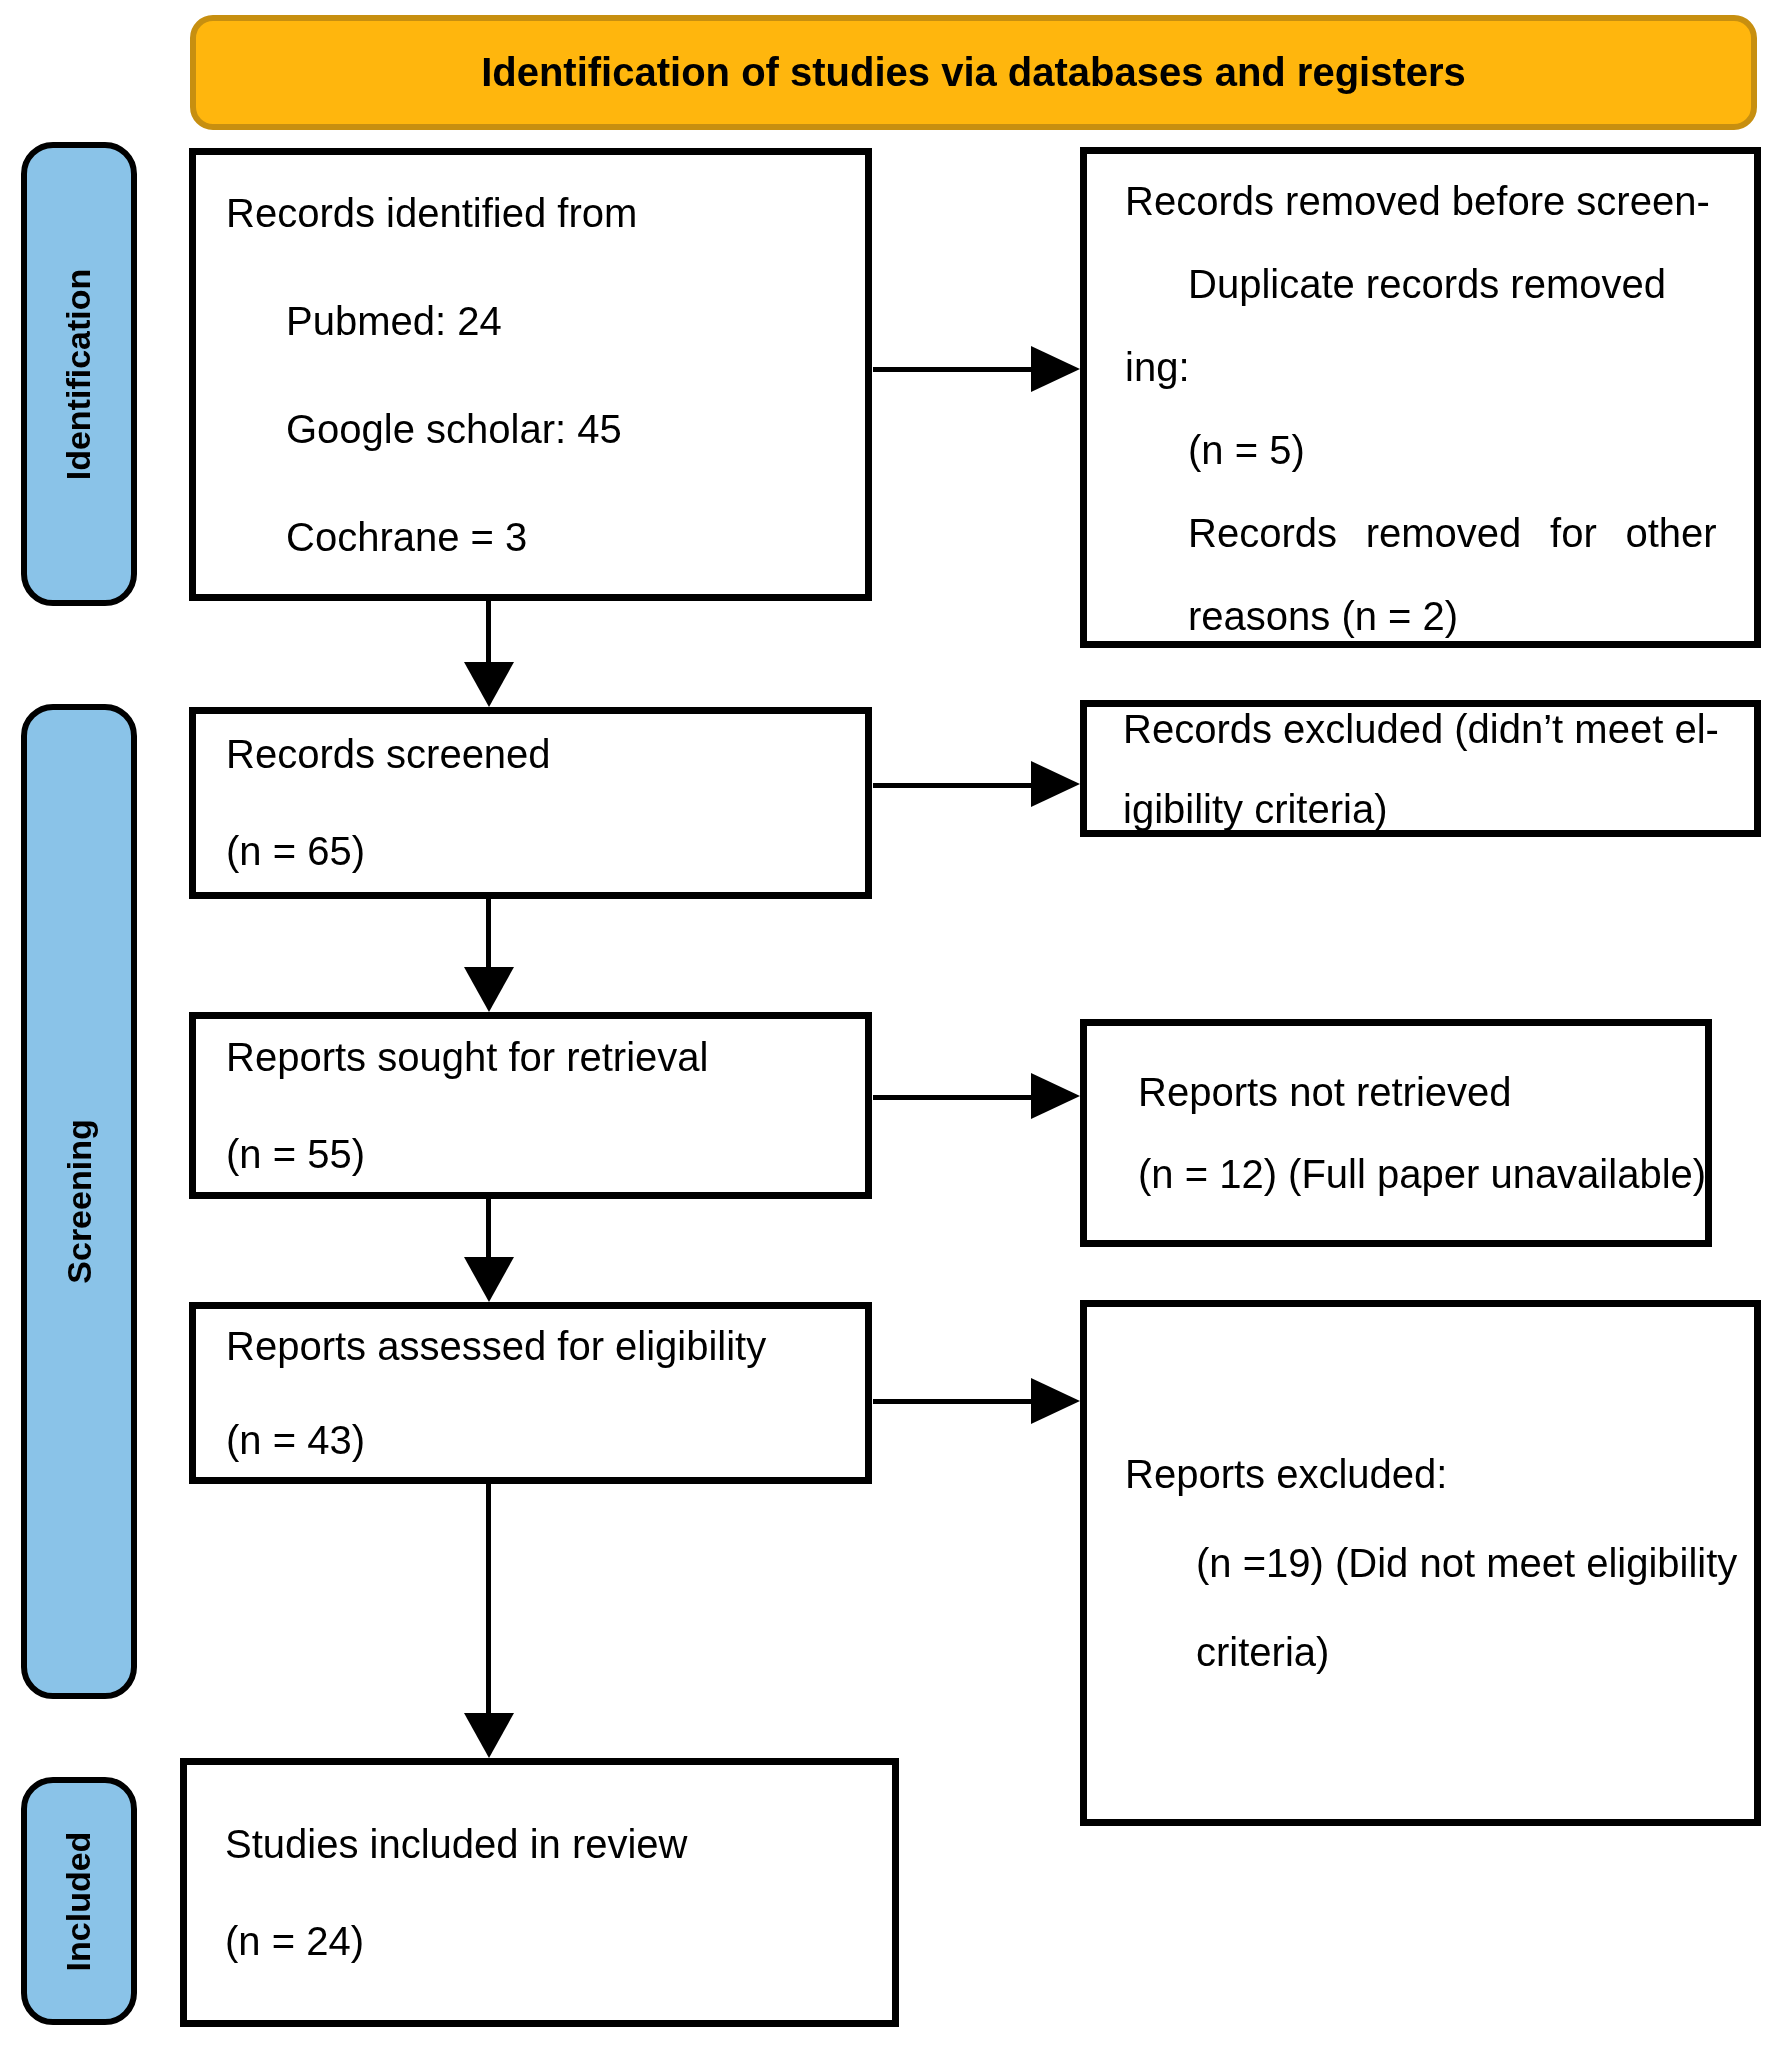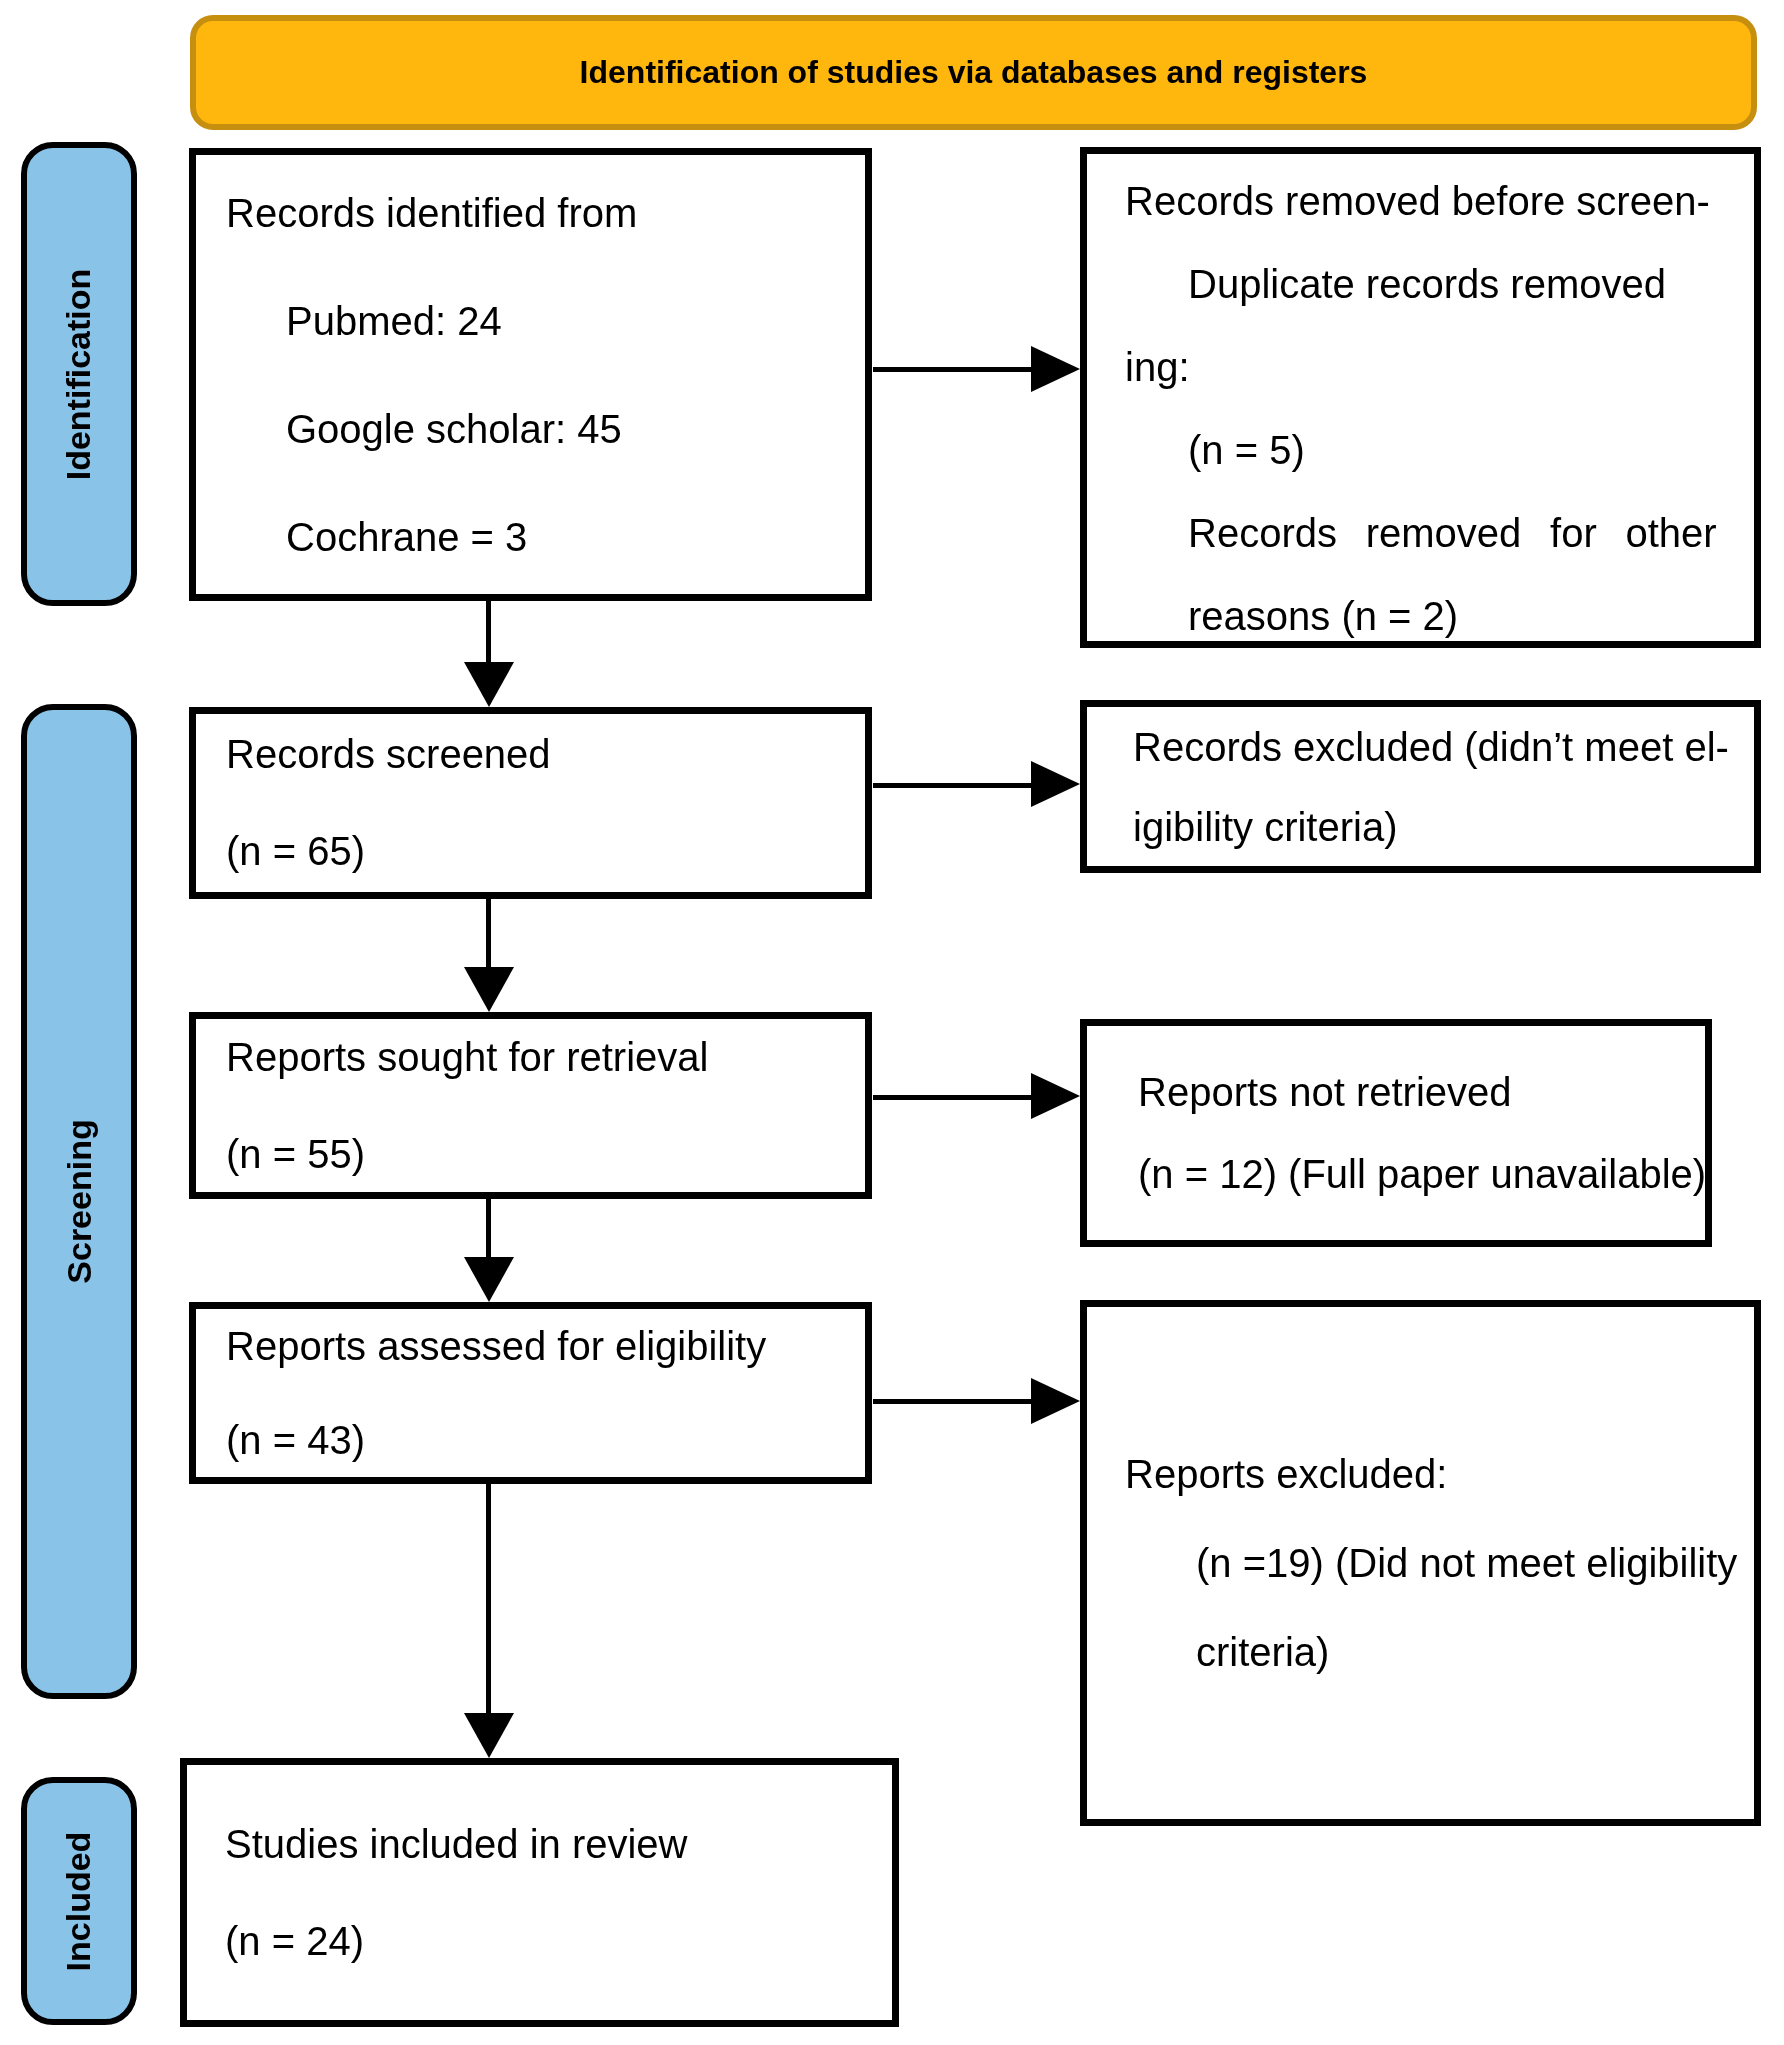--- a/index.html
+++ b/index.html
@@ -20,21 +20,21 @@
   }
   .abs { position: absolute; }
 
   
   .banner {
     left: 190px; top: 15.4px; width: 1567px; height: 115px;
     background: var(--banner-fill);
     border: 6px solid var(--banner-border);
     border-radius: 23px;
     display: flex; align-items: center; justify-content: center;
-    font-size: 32px; font-weight: bold;
+    font-size: 40px; font-weight: bold;
   }
 
   
   .stage {
     left: 21px; width: 116px;
     background: var(--sidebar-fill);
     border: 6.6px solid #000;
     border-radius: 32px;
     display: flex; align-items: center; justify-content: center;
     overflow: hidden;
@@ -57,21 +57,21 @@
     line-height: 102px;
   }
   .node .tline { white-space: nowrap; }
   .box-identified        { left: 189px;  top: 148px;  width: 683px; height: 453px; padding-left: 30px; line-height: 108px; }
   .box-screened          { left: 189px;  top: 707px; width: 683px; height: 192px; padding-left: 30px; line-height: 97px; }
   .box-sought            { left: 189px;  top: 1012px; width: 683px; height: 187px; padding-left: 30px; line-height: 97px; }
   .box-assessed          { left: 189px;  top: 1302px; width: 683px; height: 182px; padding-left: 30px; line-height: 94px; }
   .box-included-review   { left: 180px;  top: 1758px; width: 719px; height: 269px; padding-left: 38px; line-height: 97px; }
 
   .box-removed           { left: 1080px; top: 147px;  width: 681px; height: 501px; padding: 5.5px 33px 0 38px; justify-content: flex-start; line-height: 83px; }
-  .box-excl-screening    { left: 1080px; top: 700px; width: 681px; height: 173px; padding-left: 46px; line-height: 80px; }
+  .box-excl-screening    { left: 1080px; top: 700px; width: 681px; height: 137px; padding-left: 36px; line-height: 80px; }
   .box-not-retrieved     { left: 1080px; top: 1019px; width: 632px; height: 228px; padding-left: 51px; line-height: 82px; }
   .box-excl-eligibility  { left: 1080px; top: 1300px; width: 681px; height: 526px; padding-left: 38px; line-height: 89px; }
 
   .indent-1 { padding-left: 60px; }
   .indent-r { padding-left: 63px; }
   .indent-r2 { padding-left: 71px; }
   .just { text-align: justify; text-align-last: justify; padding-right: 4.4px; white-space: normal; }
   .it { }
 
   

